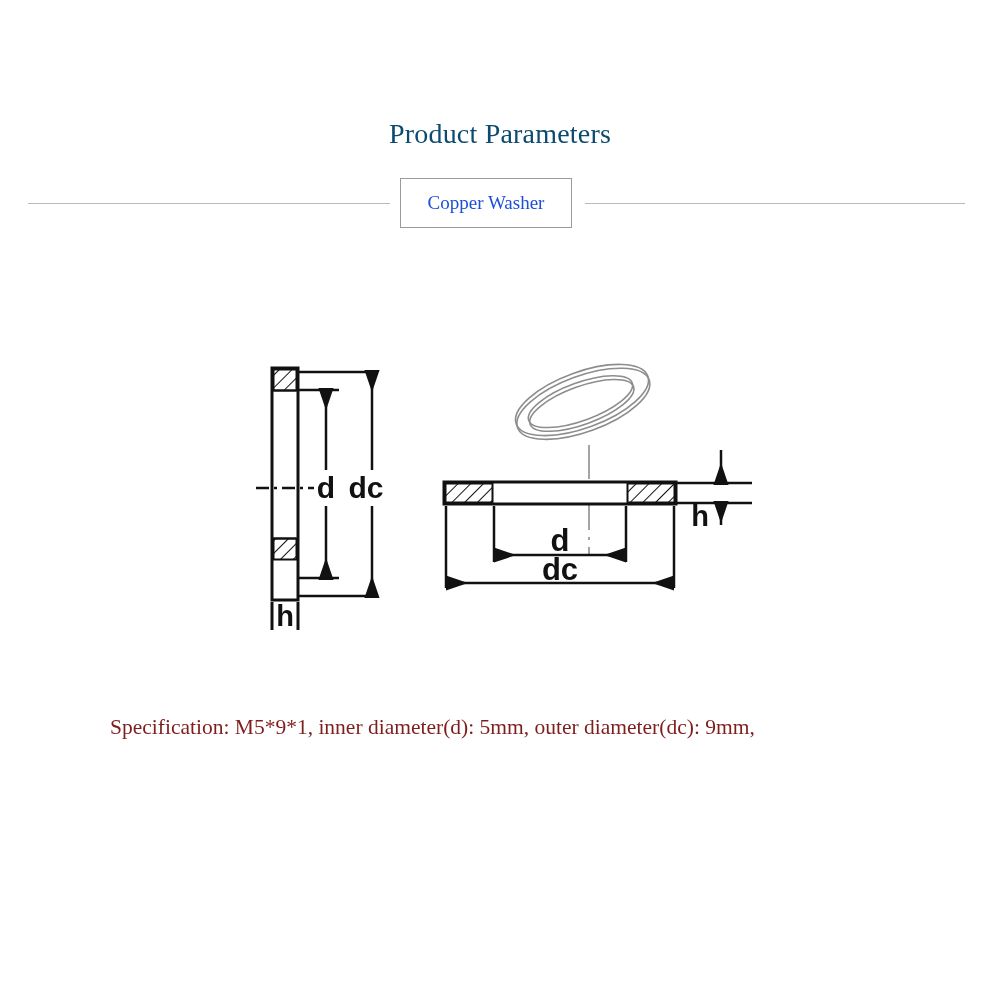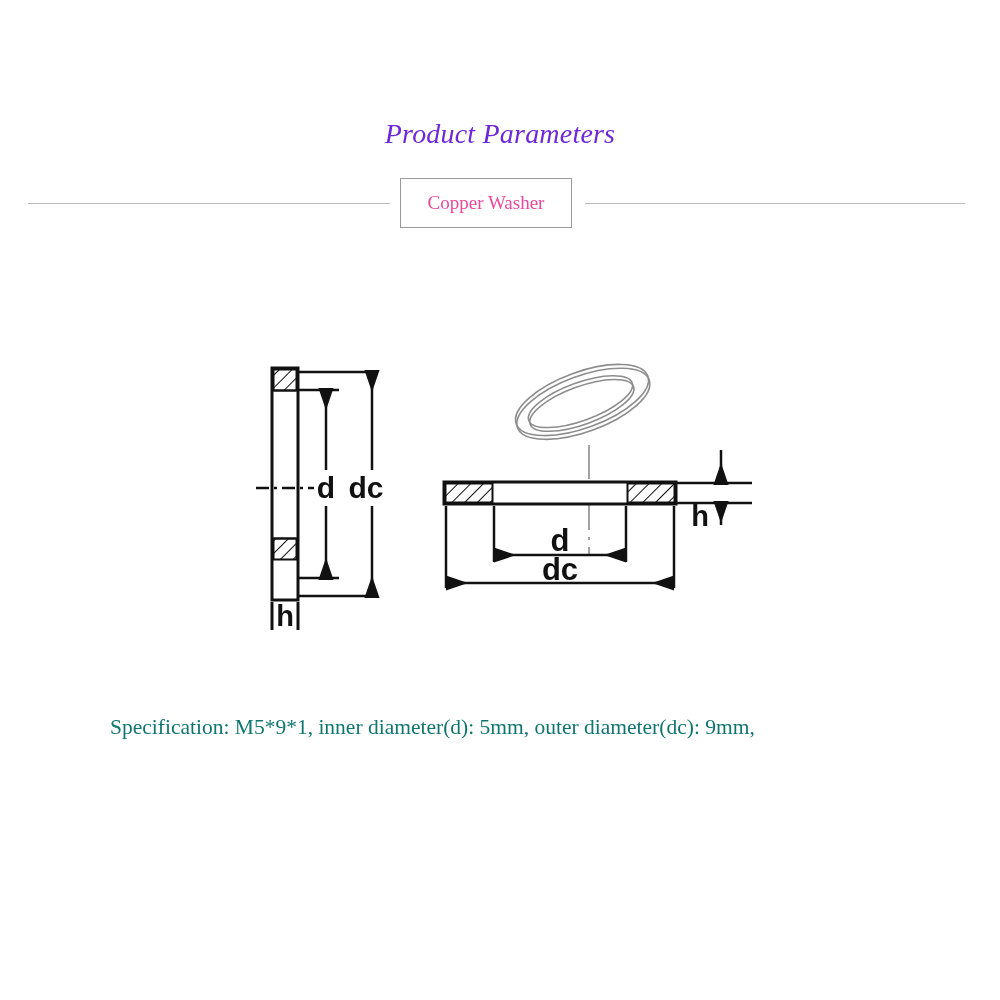--- a/index.html
+++ b/index.html
@@ -28,23 +28,22 @@
   
   .page-title {
     position: absolute;
     left: 0;
     top: 118px;
     width: 1000px;
     text-align: center;
     font-size: 28px;
     font-weight: 400;
     letter-spacing: 0.2px;
-    color: #6d28d9;
+    color: #0c4a6e;
     font-family: "Liberation Serif", "DejaVu Serif", serif;
-    font-style: italic;
   }
 
   .rule {
     position: absolute;
     top: 203px;
     height: 1px;
     background: #b9b9b9;
   }
   .rule-left  { left: 28px;  width: 362px; }
   .rule-right { left: 585px; width: 380px; }
@@ -57,42 +56,42 @@
     height: 50px;
     border: 1px solid #9a9a9a;
     background: #ffffff;
     box-sizing: border-box;
     display: flex;
     align-items: center;
     justify-content: center;
   }
   .subtitle-box .label {
     font-size: 19px;
-    color: #ec4899;
+    color: #1d4ed8;
     font-family: "Liberation Serif", "DejaVu Serif", serif;
   }
 
   
   #drawing {
     position: absolute;
     left: 0;
     top: 330px;
     width: 1000px;
     height: 330px;
   }
 
   
   .spec-block {
     position: absolute;
     left: 110px;
     top: 706px;
     width: 820px;
     font-size: 21.5px;
     line-height: 42px;
-    color: #0f766e;
+    color: #7f1d1d;
     font-family: "Liberation Serif", "DejaVu Serif", serif;
   }
   .spec-line { display: block; white-space: pre-wrap; }
 </style>
 </head>
 <body>
 
 <div id="page">
 
   <div class="page-title">Product Parameters</div>

